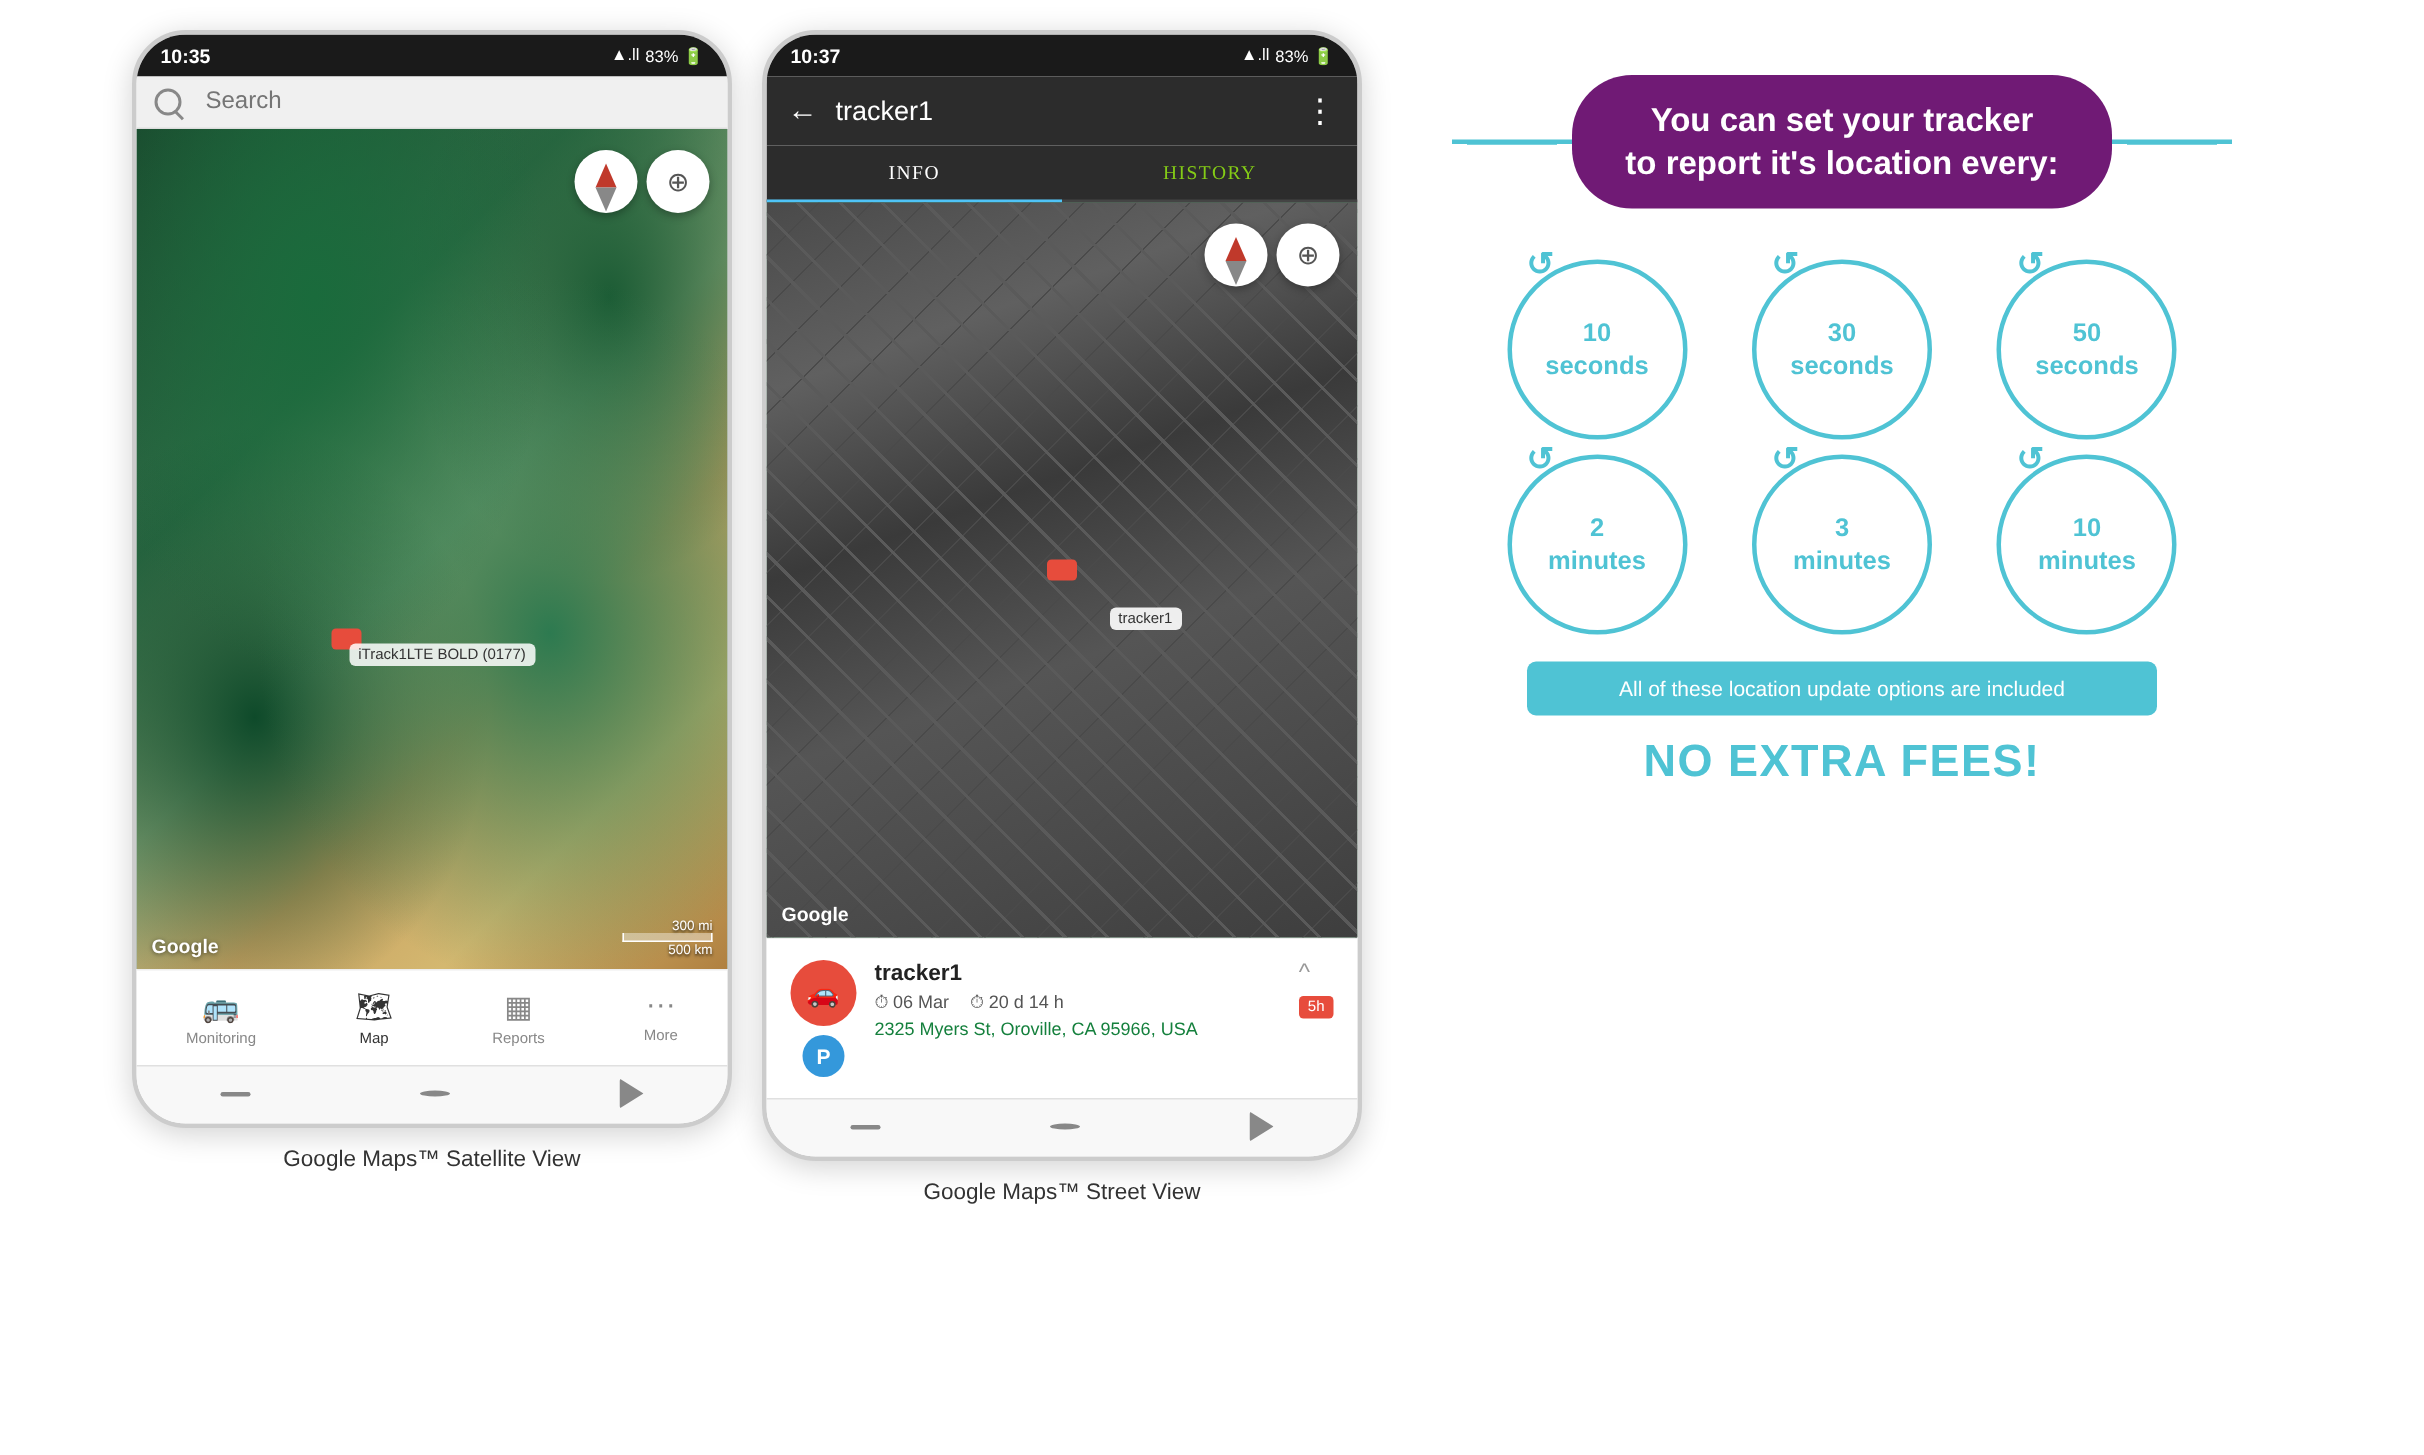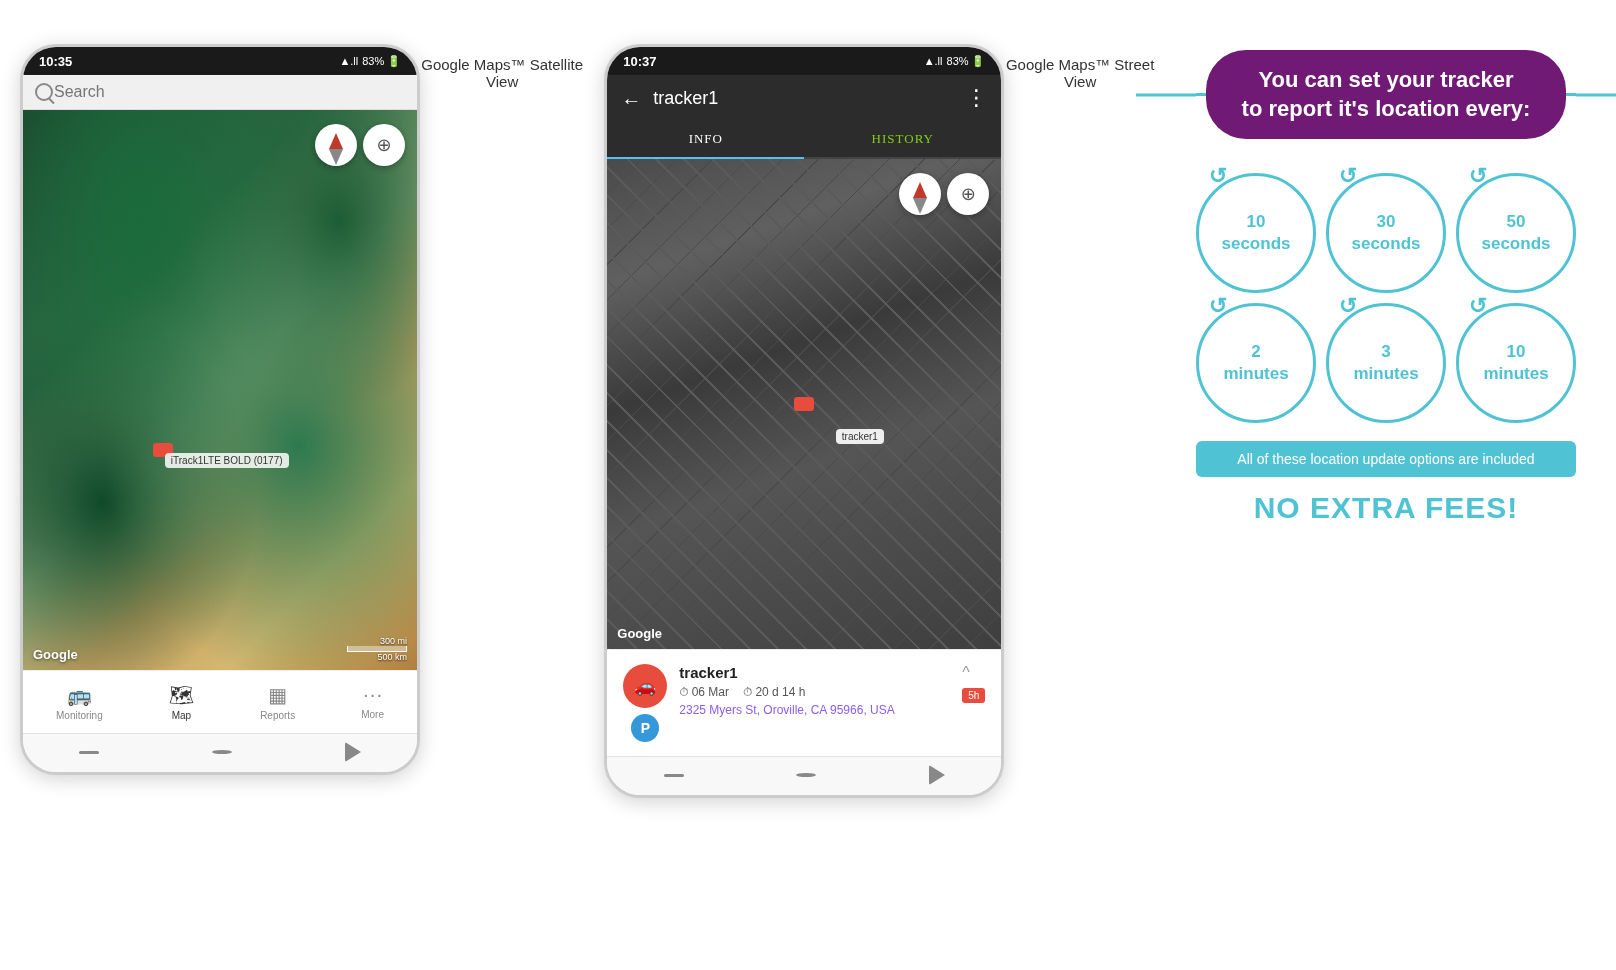--- a/index.html
+++ b/index.html
@@ -41,21 +41,21 @@
     }
     .status-bar .time { font-weight: bold; font-size: 13px; }
     .status-icons { display: flex; align-items: center; gap: 4px; font-size: 11px; }
 
     
     .search-bar {
       background: #f0f0f0;
       padding: 8px 12px;
       display: flex;
       align-items: center;
-      gap: 1px;
+      gap: 16px;
       border-bottom: 1px solid #ddd;
     }
     .search-bar input {
       border: none;
       background: transparent;
       font-size: 16px;
       outline: none;
       width: 100%;
       color: #555;
     }
@@ -340,21 +340,21 @@
     .tracker-details { flex: 1; }
     .tracker-name { font-size: 15px; font-weight: 600; color: #222; }
     .tracker-meta {
       display: flex;
       gap: 14px;
       margin: 4px 0;
       font-size: 12px;
       color: #555;
     }
     .tracker-meta span { display: flex; align-items: center; gap: 3px; }
-    .tracker-address { font-size: 12px; color: #8b5cf6; }
+    .tracker-address { font-size: 12px; color: #15803d; }
     .duration-badge {
       background: #e74c3c;
       color: white;
       font-size: 10px;
       padding: 2px 6px;
       border-radius: 3px;
       align-self: flex-start;
     }
     .chevron-up {
       align-self: flex-start;
@@ -507,22 +507,21 @@
     .wrapper {
       display: flex;
       gap: 20px;
       align-items: flex-start;
       width: 100%;
       justify-content: center;
     }
 
     .phone-col {
       display: flex;
-      flex-direction: row;
-      margin-top: 24px;
+      flex-direction: column;
     }
   </style>
 </head>
 <body>
 
 <div class="wrapper">
 
   <div class="phone-col">
     <div class="phone-mockup">
 

